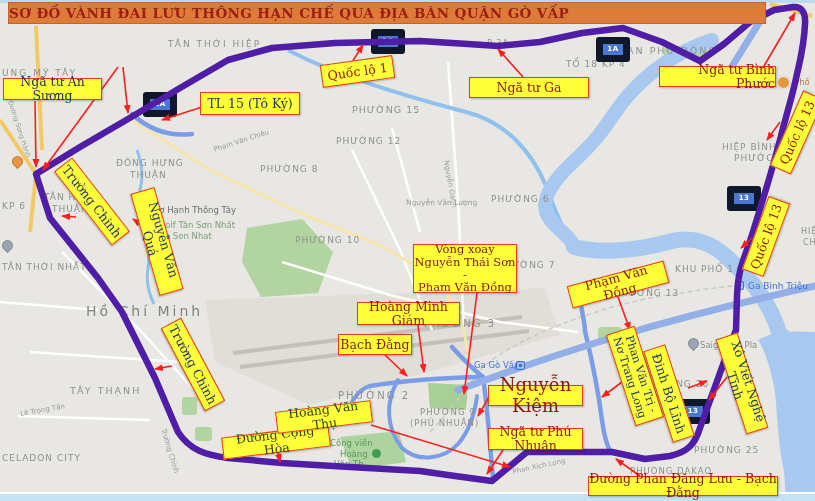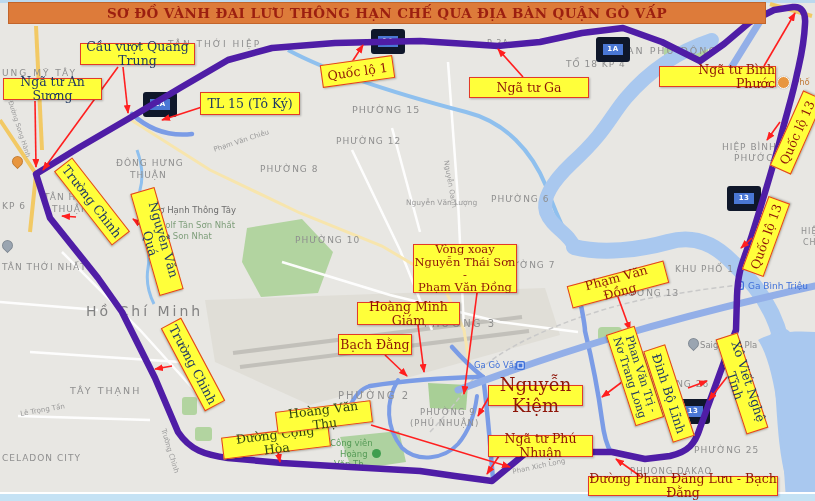--- a/index.html
+++ b/index.html
@@ -14,21 +14,21 @@
   .poi{position:absolute;}
   .pin{width:9px;height:9px;border-radius:50% 50% 50% 0;transform:rotate(-45deg);border:1px solid rgba(0,0,0,.15);}
   .pcircle{width:11px;height:11px;border-radius:50%;border:1.5px solid #fff;box-shadow:0 0 1px rgba(0,0,0,.4);}
   .ptree{width:9px;height:9px;border-radius:50%;}
   .prail{width:9px;height:9px;border-radius:2px;background:#4071d9;box-shadow:inset 0 0 0 1.5px #4071d9, inset 0 0 0 2.5px #fff;}
   .lbl{position:absolute;display:flex;flex-direction:column;align-items:center;justify-content:center;
        border:1.6px solid;box-sizing:border-box;text-align:center;
        font-family:"DejaVu Serif","Liberation Serif",serif;line-height:1.12;
        box-shadow:1px 1px 2px rgba(0,0,0,.25);}
   #titlebar{position:absolute;left:8px;top:2px;width:758px;height:22px;
-            display:flex;align-items:center;justify-content:center;
+            display:flex;align-items:center;justify-content:flex-start;
             font-family:"DejaVu Serif","Liberation Serif",serif;font-weight:bold;
             font-size:13.5px;letter-spacing:.4px;border:1px solid #c2652b;box-sizing:border-box;}
 </style>
 </head>
 <body>
 
 <div id="shot">
 
   <svg id="basemap" width="815" height="501" viewBox="0 0 815 501">
     <rect x="0" y="0" width="815" height="501" fill="#e8e7e3"></rect>
@@ -192,23 +192,20 @@
       <line x1="371" y1="425" x2="510" y2="467" stroke="#ff1f1f" stroke-width="1.6" marker-end="url(#ah)"></line>
       <line x1="489" y1="397" x2="478" y2="416" stroke="#ff1f1f" stroke-width="1.6" marker-end="url(#ah)"></line>
       <line x1="503" y1="450" x2="487" y2="474" stroke="#ff1f1f" stroke-width="1.6" marker-end="url(#ah)"></line>
       <line x1="622" y1="382" x2="602" y2="397" stroke="#ff1f1f" stroke-width="1.6" marker-end="url(#ah)"></line>
       <line x1="688" y1="388" x2="707" y2="381" stroke="#ff1f1f" stroke-width="1.6" marker-end="url(#ah)"></line>
       <line x1="727" y1="377" x2="709" y2="400" stroke="#ff1f1f" stroke-width="1.6" marker-end="url(#ah)"></line>
       <line x1="640" y1="476" x2="616" y2="459" stroke="#ff1f1f" stroke-width="1.6" marker-end="url(#ah)"></line>
     </svg>
 
   <div id="lbllayer">
-      <div class="lbl" style="left: 80px; top: 43px; width: 115px; height: 22px; background: rgb(255, 255, 58); border-color: rgb(226, 59, 40); color: rgb(31, 56, 100); font-size: 12.5px;">
-        <div>Cầu vượt Quang Trung</div>
-      </div>
       <div class="lbl" style="left: 3px; top: 78px; width: 99px; height: 22px; background: rgb(255, 255, 58); border-color: rgb(226, 59, 40); color: rgb(31, 56, 100); font-size: 12.5px;">
         <div>Ngã tư An Sương</div>
       </div>
       <div class="lbl" style="left: 200px; top: 92px; width: 100px; height: 23px; background: rgb(255, 255, 58); border-color: rgb(226, 59, 40); color: rgb(31, 56, 100); font-size: 12.5px;">
         <div>TL 15 (Tô Ký)</div>
       </div>
       <div class="lbl" style="left: 321px; top: 60px; width: 73px; height: 23px; transform: rotate(-8deg); background: rgb(255, 255, 58); border-color: rgb(226, 59, 40); color: rgb(142, 21, 8); font-size: 12.5px;">
         <div>Quốc lộ 1</div>
       </div>
       <div class="lbl" style="left: 469px; top: 77px; width: 120px; height: 21px; background: rgb(255, 255, 58); border-color: rgb(226, 59, 40); color: rgb(142, 21, 8); font-size: 12.5px;">
@@ -248,21 +245,21 @@
       </div>
       <div class="lbl" style="left: 222px; top: 431px; width: 108px; height: 22px; transform: rotate(-7deg); background: rgb(255, 255, 58); border-color: rgb(226, 59, 40); color: rgb(47, 68, 19); font-size: 12.5px;">
         <div>Đường Cộng Hòa</div>
       </div>
       <div class="lbl" style="left: 276px; top: 406px; width: 96px; height: 22px; transform: rotate(-7deg); background: rgb(255, 255, 58); border-color: rgb(226, 59, 40); color: rgb(47, 68, 19); font-size: 12.5px;">
         <div>Hoàng Văn Thụ</div>
       </div>
       <div class="lbl" style="left: 488px; top: 385px; width: 95px; height: 21px; background: rgb(255, 255, 58); border-color: rgb(226, 59, 40); color: rgb(142, 21, 8); font-size: 18px;">
         <div>Nguyễn Kiệm</div>
       </div>
-      <div class="lbl" style="left: 488px; top: 428px; width: 105px; height: 22px; background: rgb(255, 255, 58); border-color: rgb(226, 59, 40); color: rgb(142, 21, 8); font-size: 12.5px; margin-top: 7px;">
+      <div class="lbl" style="left: 488px; top: 428px; width: 95px; height: 22px; background: rgb(255, 255, 58); border-color: rgb(226, 59, 40); color: rgb(142, 21, 8); font-size: 12.5px;">
         <div>Ngã tư Phú Nhuận</div>
       </div>
       <div class="lbl" style="left: 587px; top: 361px; width: 96px; height: 30px; transform: rotate(72deg); background: rgb(255, 255, 58); border-color: rgb(226, 59, 40); color: rgb(31, 56, 100); font-size: 11px;">
         <div>Phan Văn Trị -</div>
         <div>Nơ Trang Long</div>
       </div>
       <div class="lbl" style="left: 621px; top: 382px; width: 96px; height: 23px; transform: rotate(72deg); background: rgb(255, 255, 58); border-color: rgb(226, 59, 40); color: rgb(31, 56, 100); font-size: 12.5px;">
         <div>Đinh Bộ Lĩnh</div>
       </div>
       <div class="lbl" style="left: 692px; top: 372px; width: 100px; height: 23px; transform: rotate(72deg); background: rgb(255, 255, 58); border-color: rgb(226, 59, 40); color: rgb(31, 56, 100); font-size: 12.5px;">

